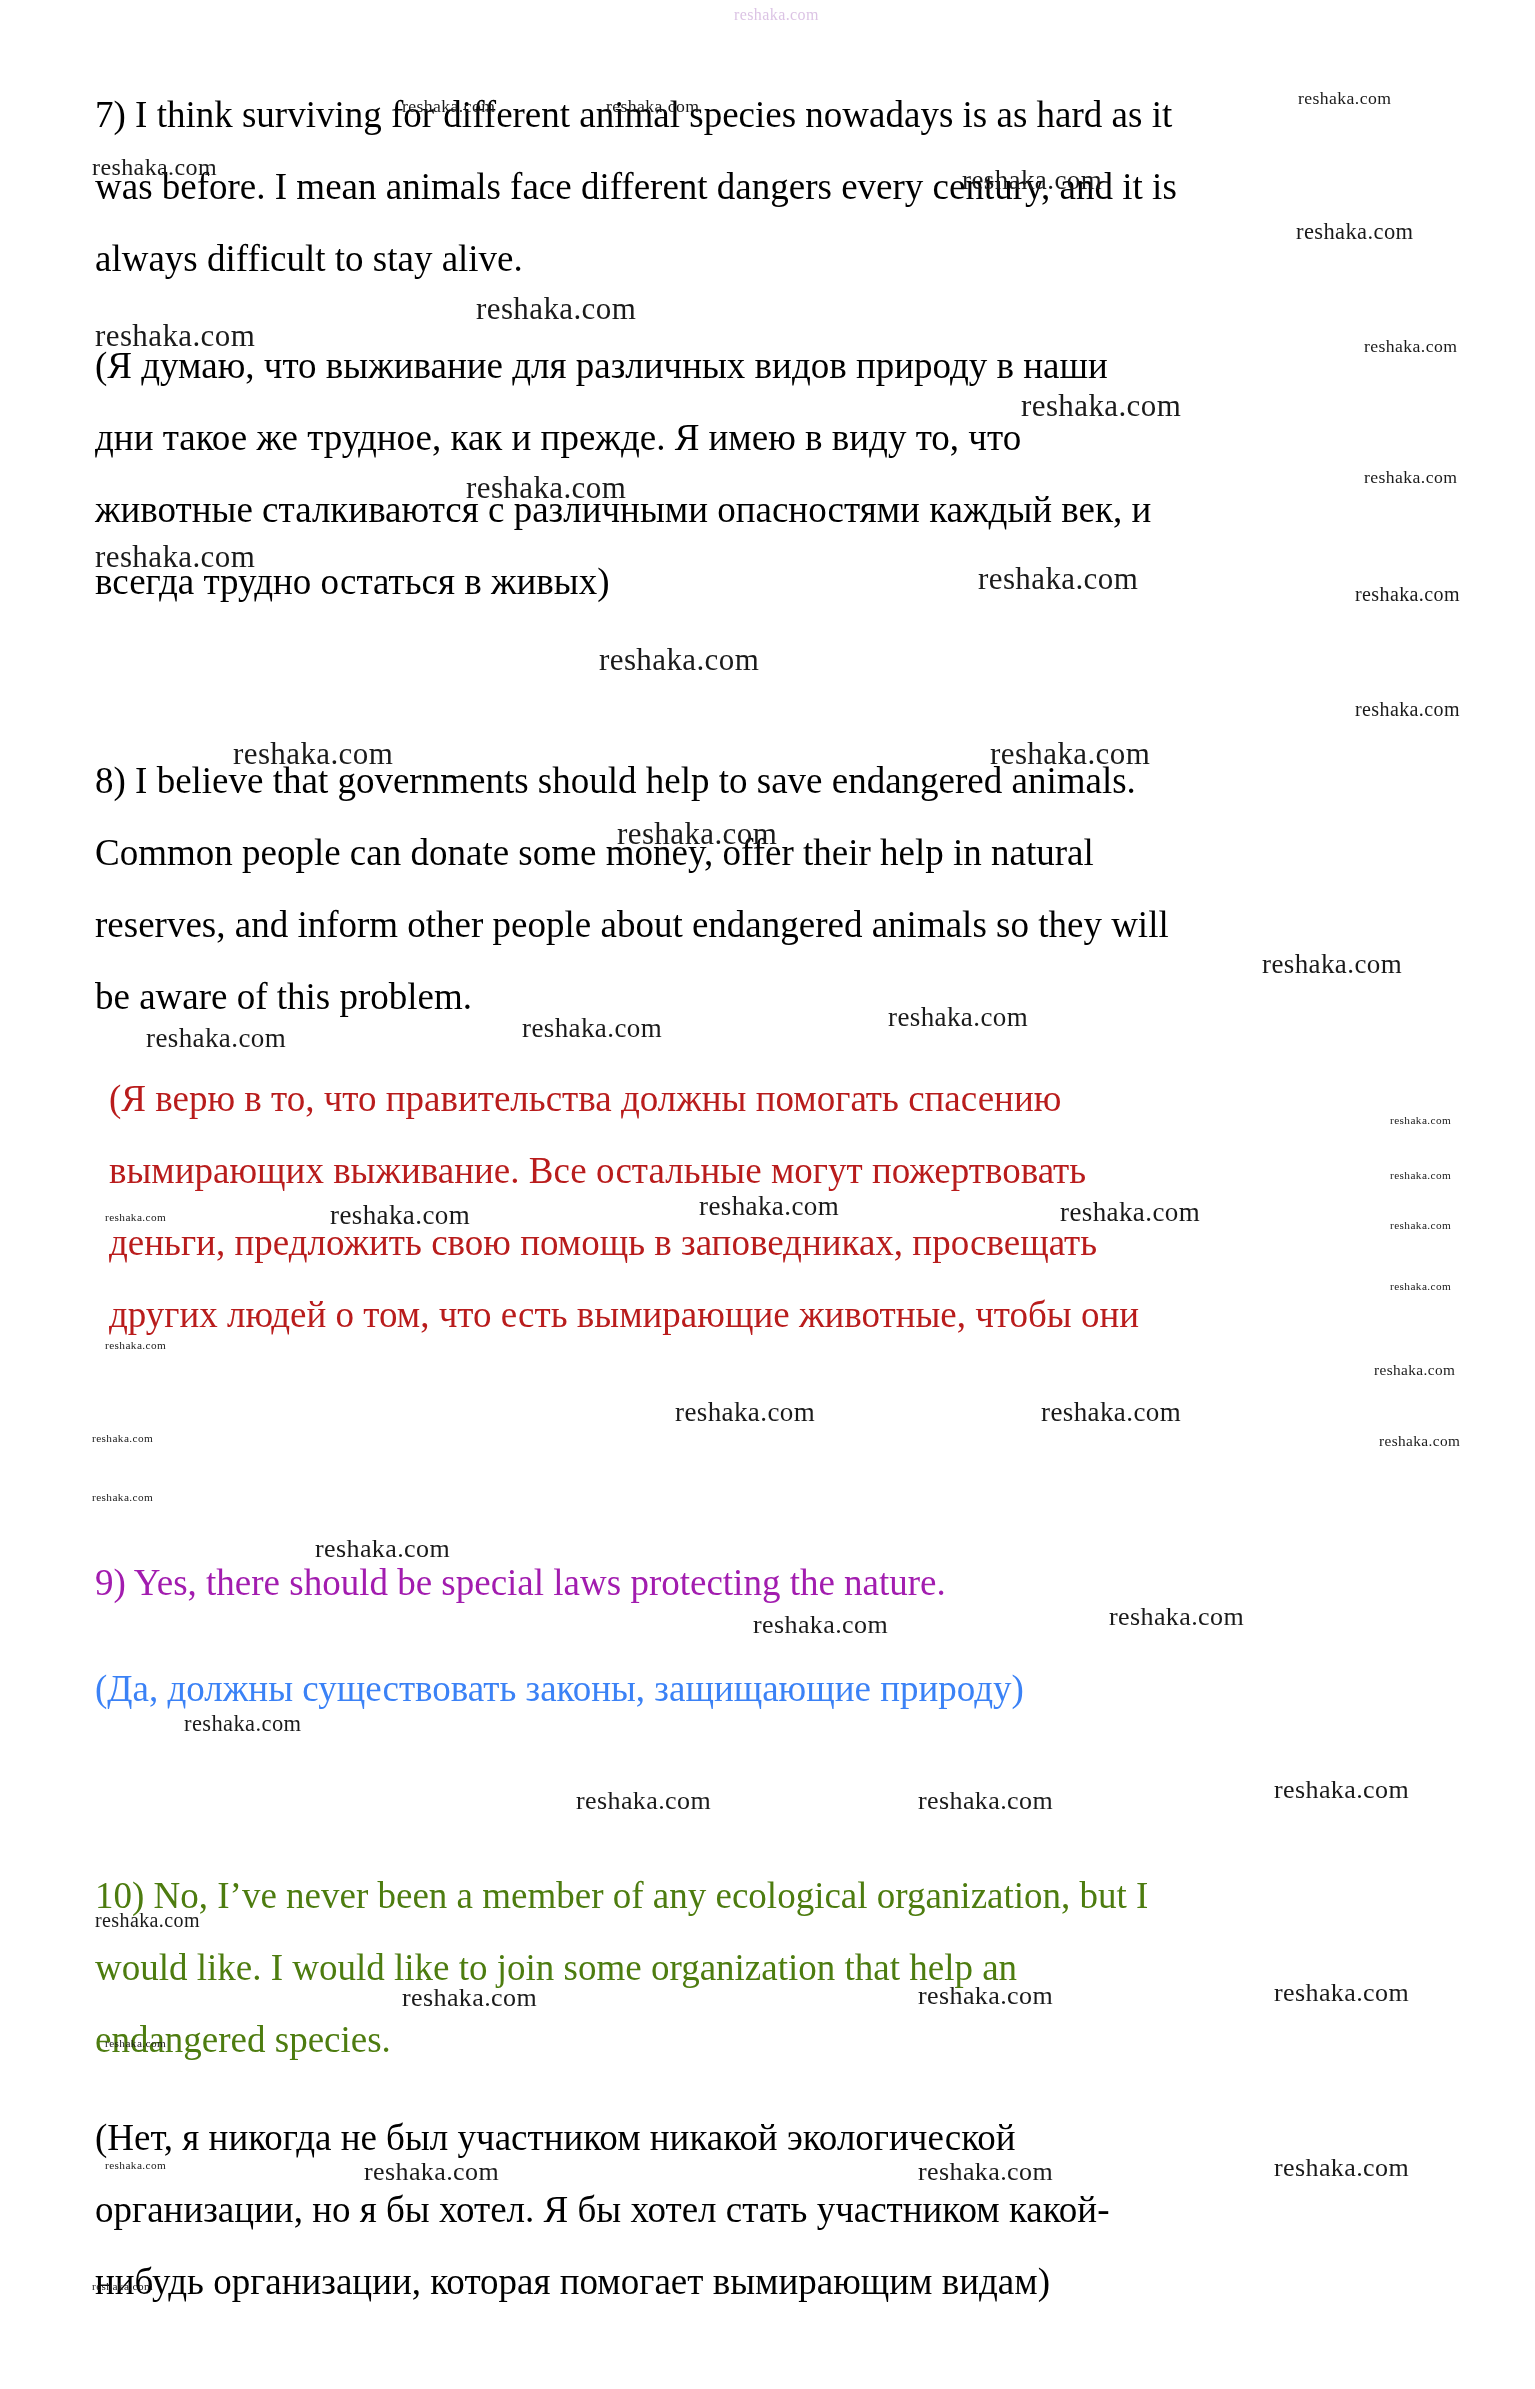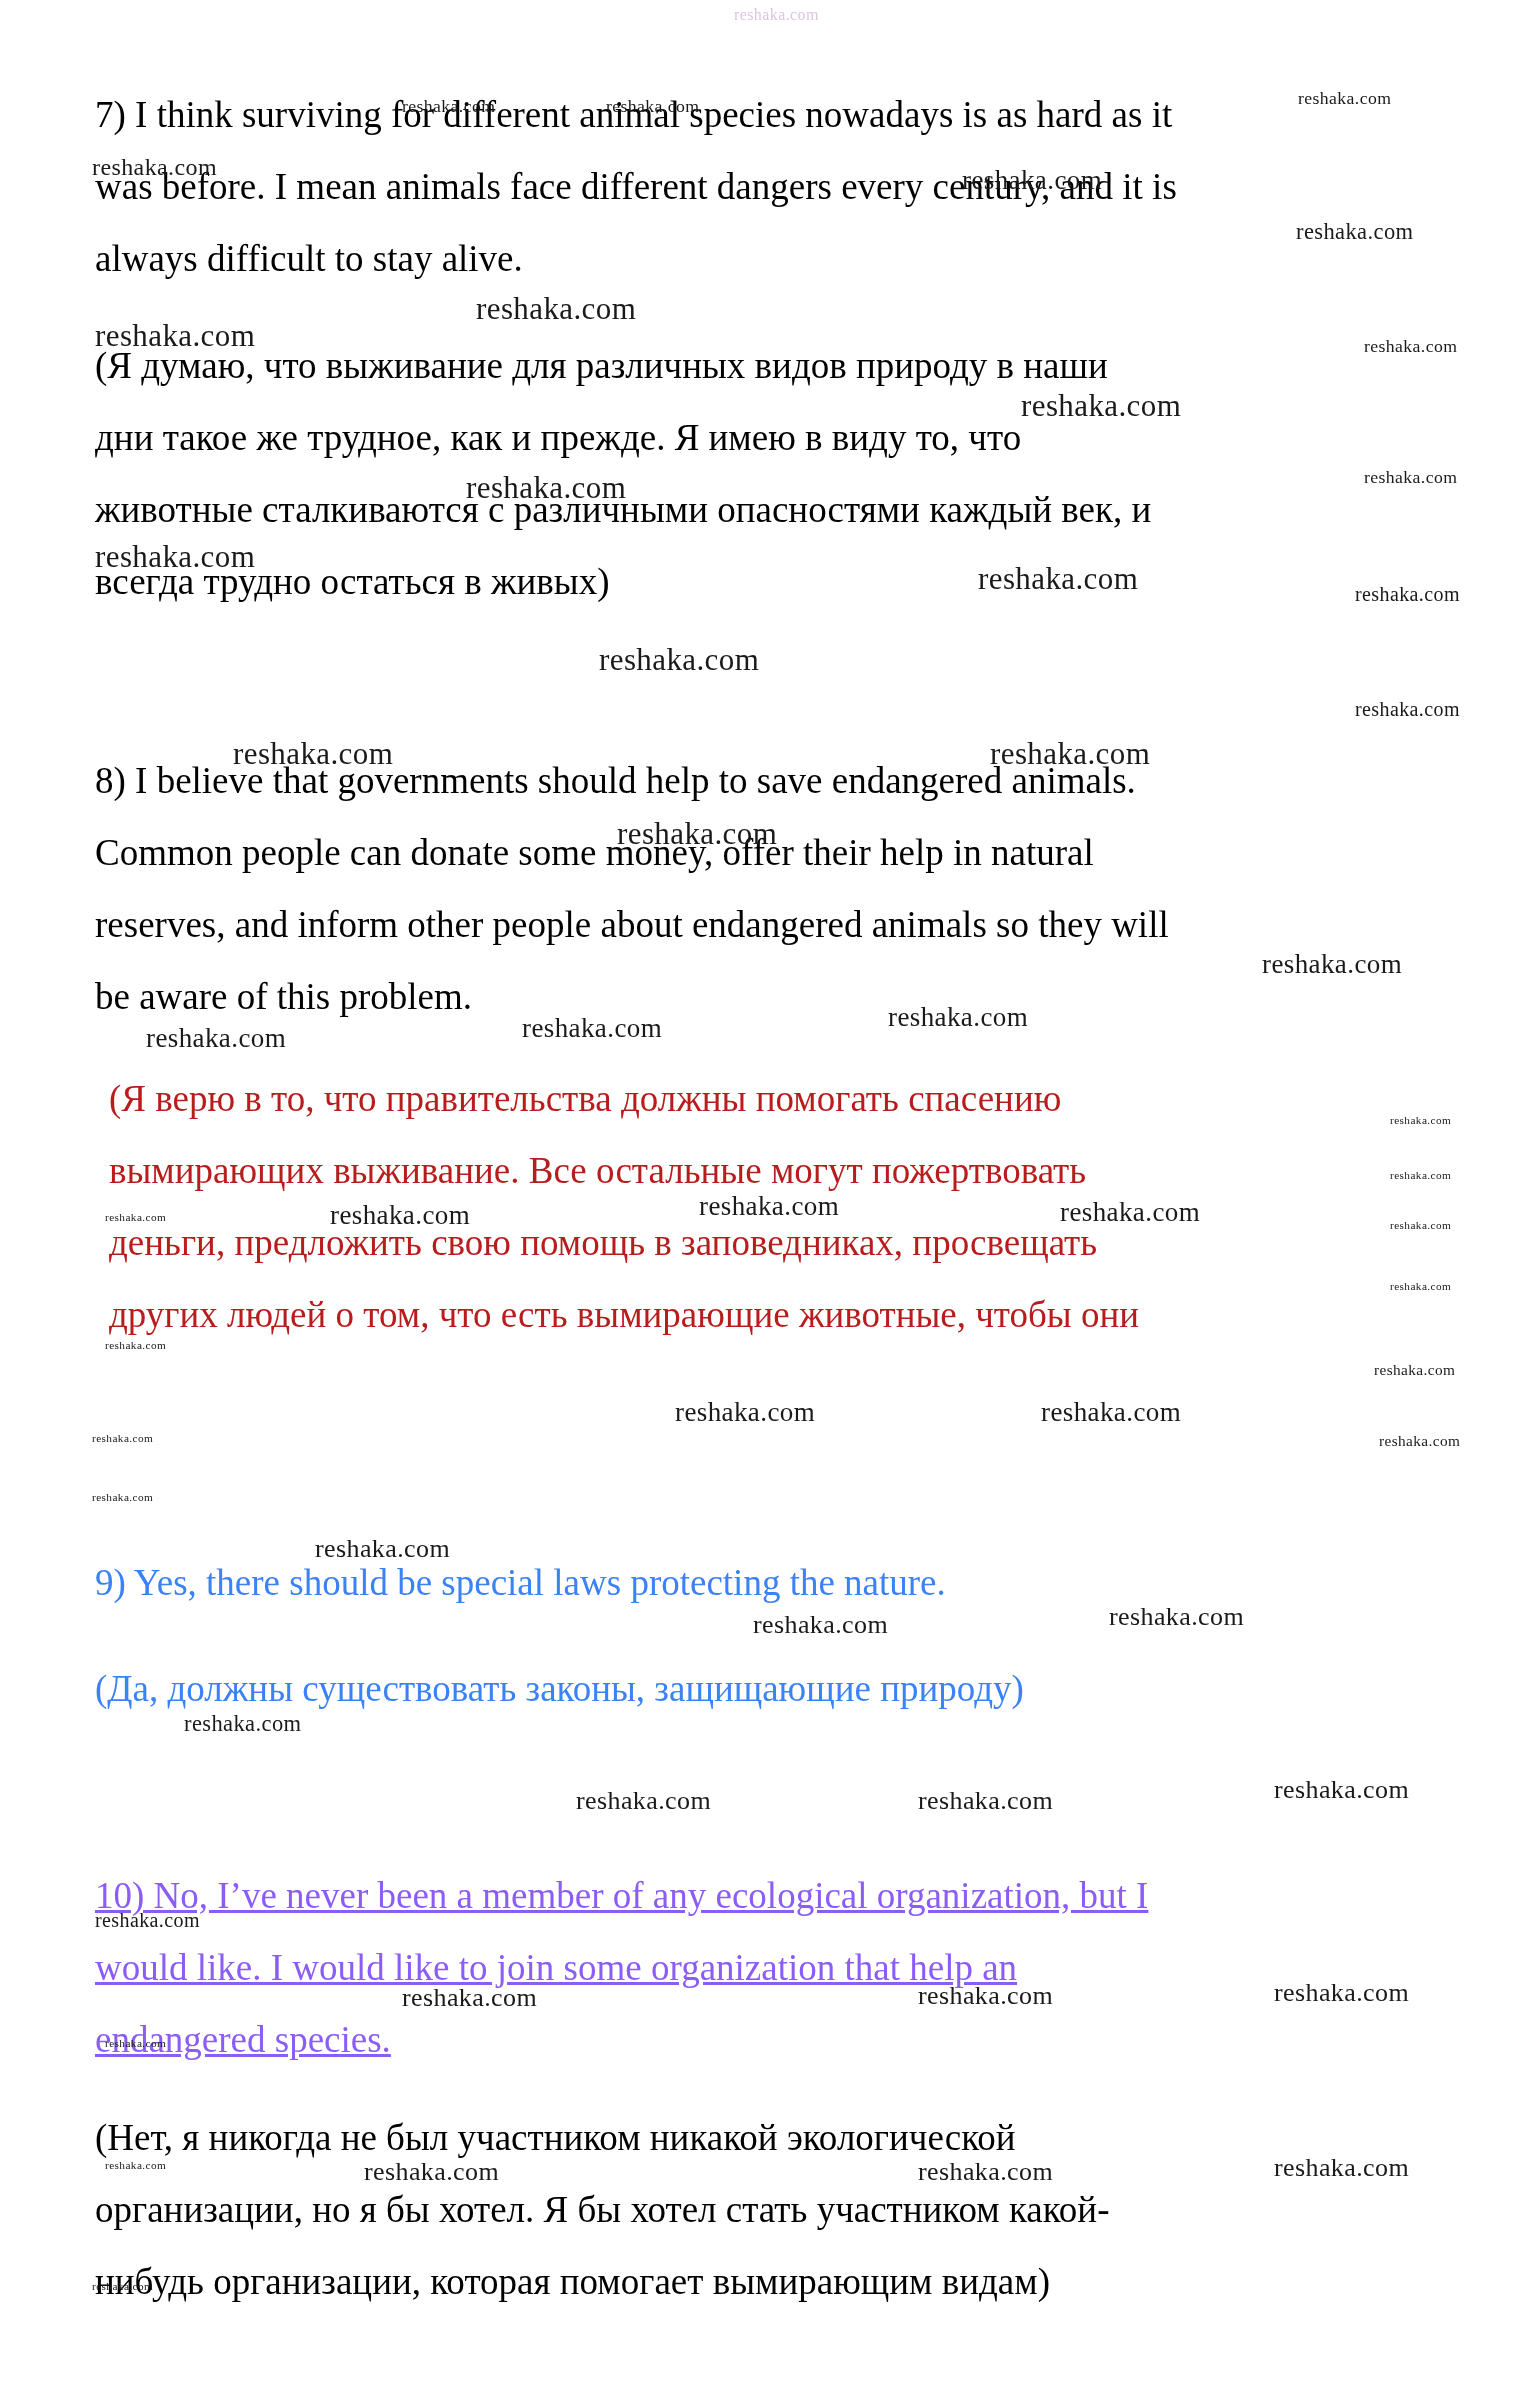--- a/index.html
+++ b/index.html
@@ -61,27 +61,27 @@
         <div class="text-line">Common people can donate some money, offer their help in natural</div>
         <div class="text-line">reserves, and inform other people about endangered animals so they will</div>
         <div class="text-line">be aware of this problem.</div>
       </div>
       <div class="paragraph" style="left: 109px; top: 1063px; color: #b91c1c;">
         <div class="text-line">(Я верю в то, что правительства должны помогать спасению</div>
         <div class="text-line">вымирающих выживание. Все остальные могут пожертвовать</div>
         <div class="text-line">деньги, предложить свою помощь в заповедниках, просвещать</div>
         <div class="text-line">других людей о том, что есть вымирающие животные, чтобы они</div>
       </div>
-      <div class="paragraph" style="left: 95px; top: 1547px; color: #3b82f6;">
+      <div class="paragraph" style="left: 95px; top: 1547px; color: #a21caf;">
         <div class="text-line">9) Yes, there should be special laws protecting the nature.</div>
       </div>
       <div class="paragraph" style="left: 95px; top: 1653px; color: #3b82f6;">
         <div class="text-line">(Да, должны существовать законы, защищающие природу)</div>
       </div>
-      <div class="paragraph" style="left: 95px; top: 1860px; color: #8b5cf6; text-decoration: underline;">
+      <div class="paragraph" style="left: 95px; top: 1860px; color: #4d7c0f;">
         <div class="text-line">10) No, I’ve never been a member of any ecological organization, but I</div>
         <div class="text-line">would like. I would like to join some organization that help an</div>
         <div class="text-line">endangered species.</div>
       </div>
       <div class="paragraph" style="left: 95px; top: 2102px; color: rgb(0, 0, 0);">
         <div class="text-line">(Нет, я никогда не был участником никакой экологической</div>
         <div class="text-line">организации, но я бы хотел. Я бы хотел стать участником какой-</div>
         <div class="text-line">нибудь организации, которая помогает вымирающим видам)</div>
       </div>
     </div>

